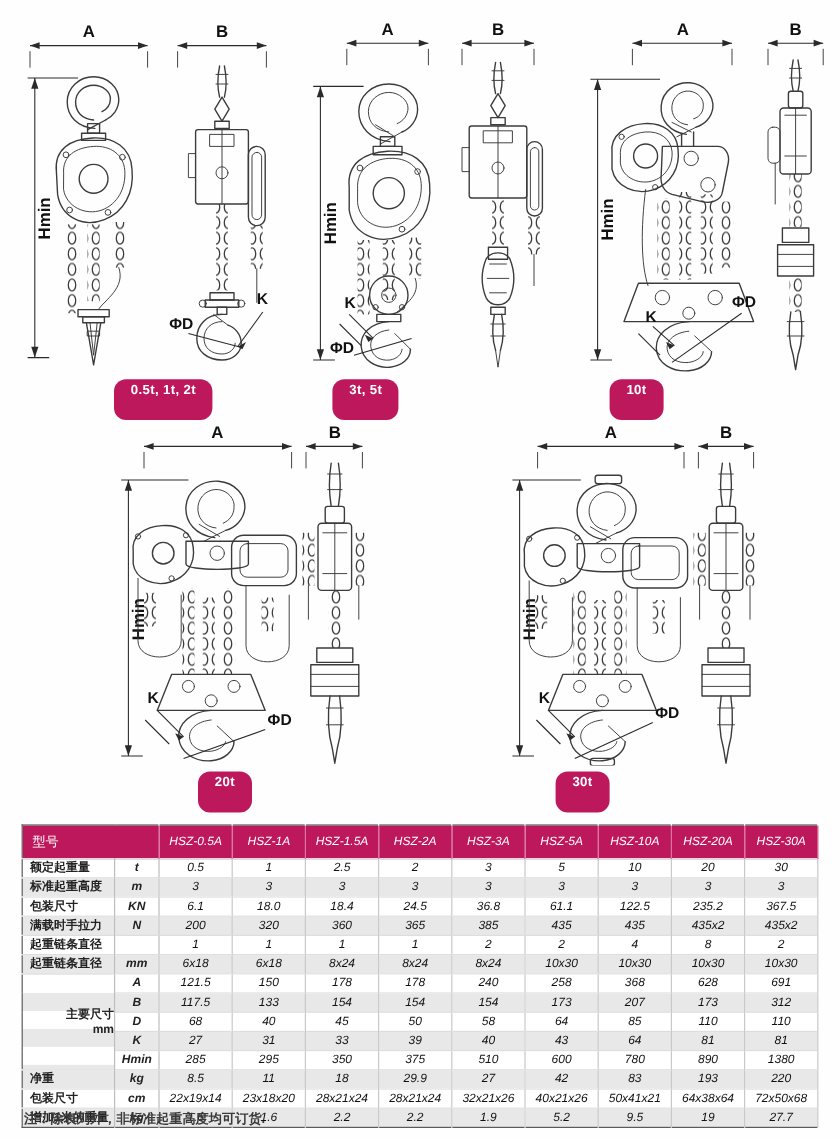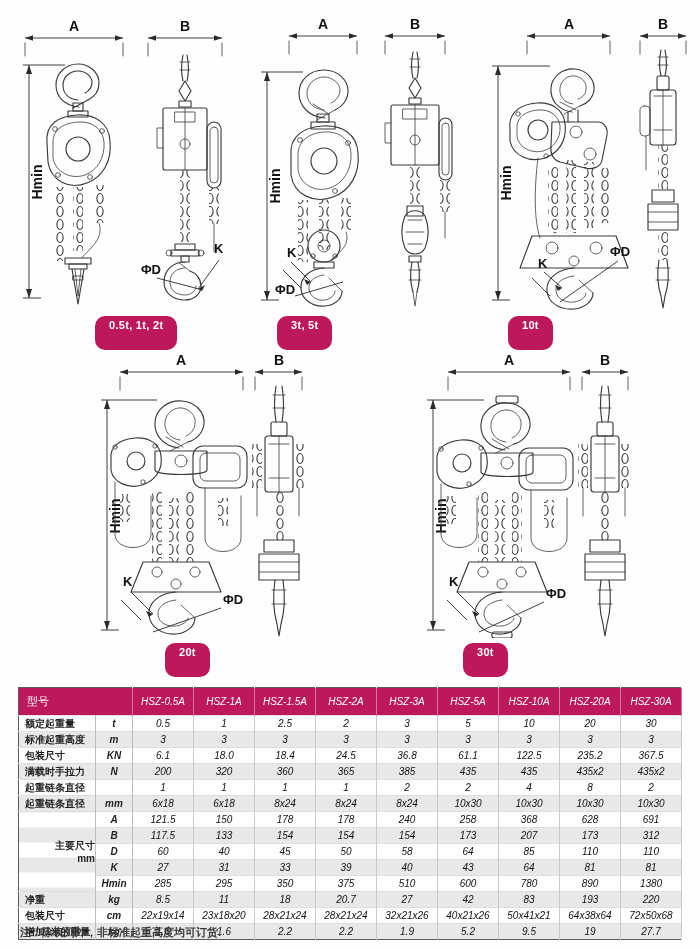--- a/index.html
+++ b/index.html
@@ -567,21 +567,21 @@
           <td>154</td>
           <td>154</td>
           <td>154</td>
           <td>173</td>
           <td>207</td>
           <td>173</td>
           <td>312</td>
         </tr>
         <tr>
           <th class="unit">D</th>
-          <td>60</td>
+          <td>68</td>
           <td>40</td>
           <td>45</td>
           <td>50</td>
           <td>58</td>
           <td>64</td>
           <td>85</td>
           <td>110</td>
           <td>110</td>
         </tr>
         <tr class="alt">
@@ -607,21 +607,21 @@
           <td>780</td>
           <td>890</td>
           <td>1380</td>
         </tr>
         <tr class="alt">
           <th class="lbl">净重</th>
           <th class="unit">kg</th>
           <td>8.5</td>
           <td>11</td>
           <td>18</td>
-          <td>20.7</td>
+          <td>29.9</td>
           <td>27</td>
           <td>42</td>
           <td>83</td>
           <td>193</td>
           <td>220</td>
         </tr>
         <tr>
           <th class="lbl">包装尺寸</th>
           <th class="unit">cm</th>
           <td>22x19x14</td>

